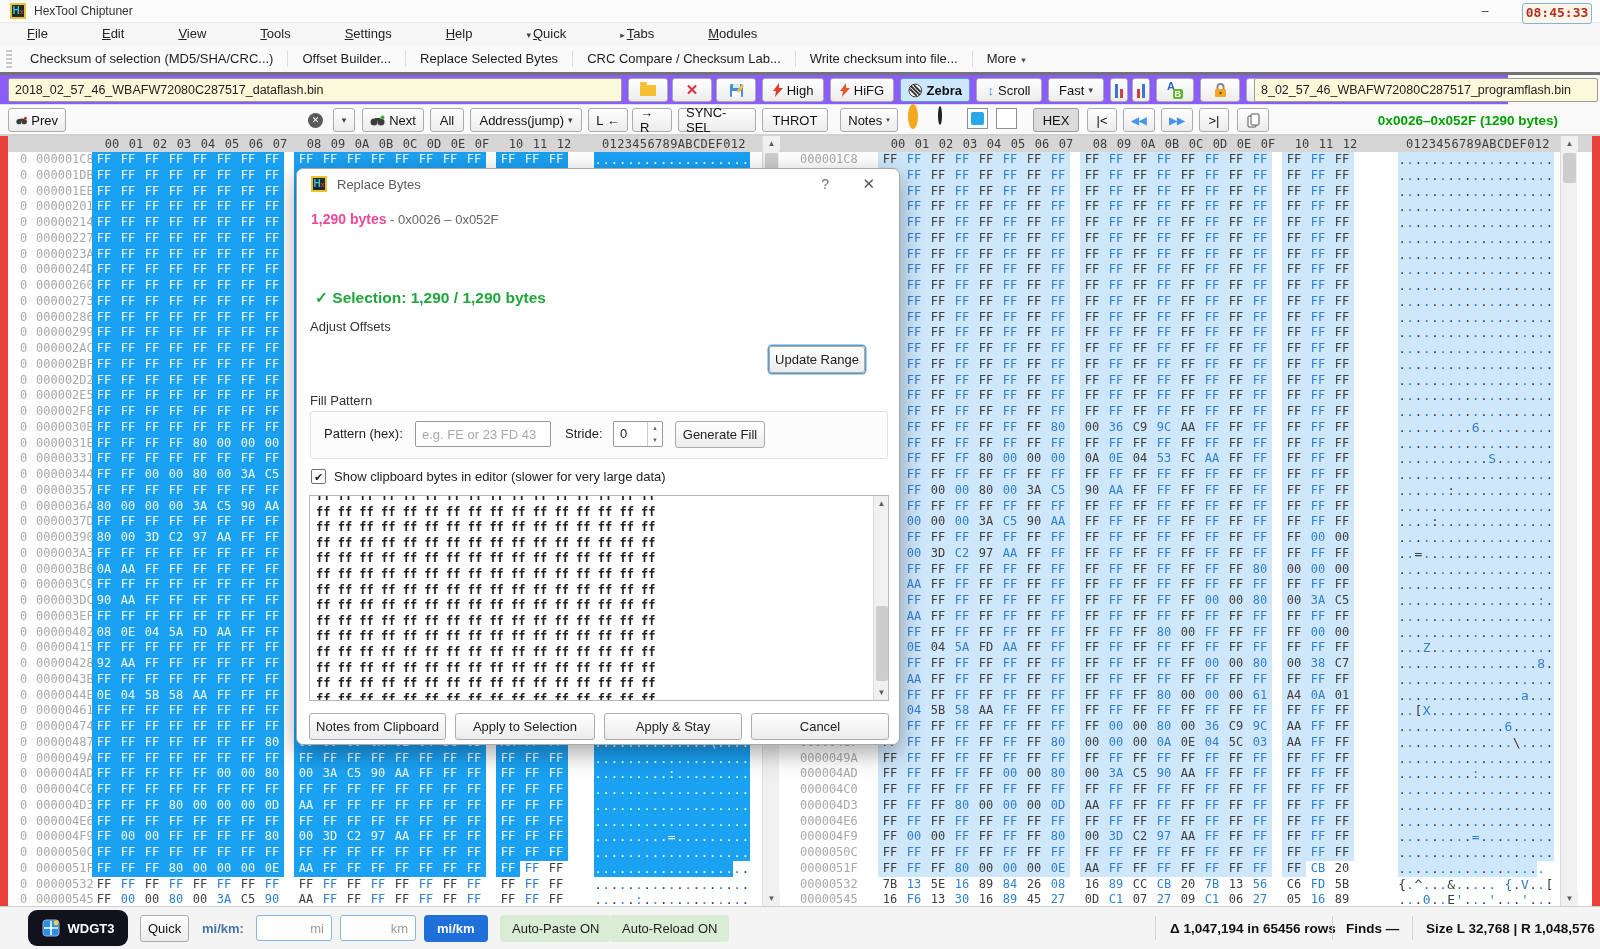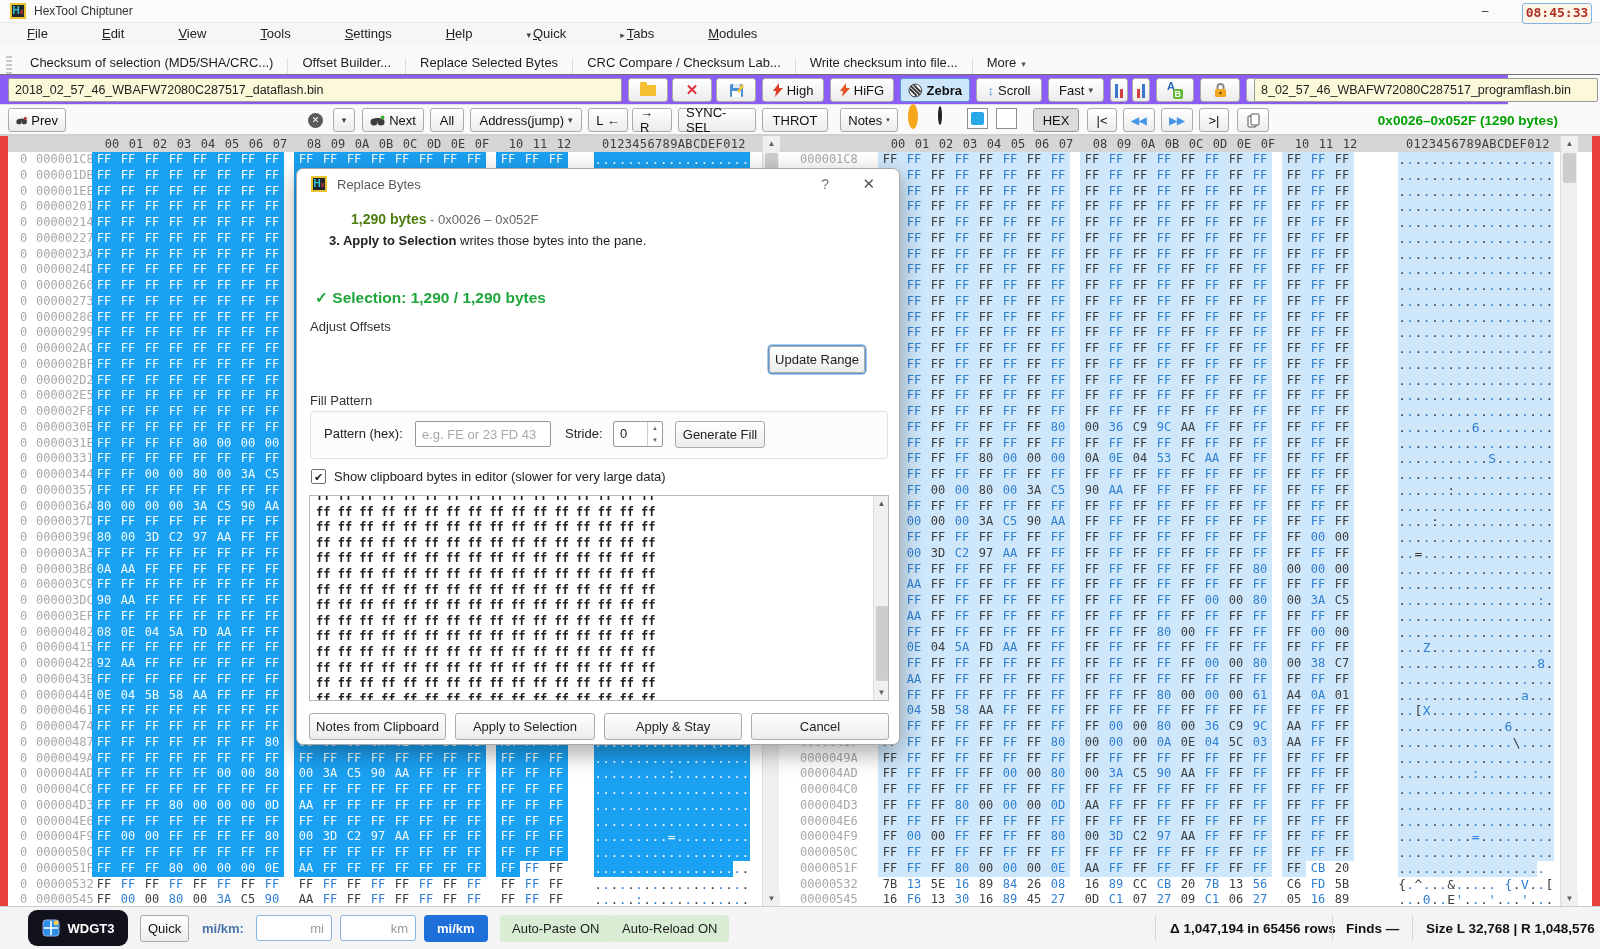--- a/index.html
+++ b/index.html
@@ -16,21 +16,21 @@
   .winctl{position:absolute;top:0;width:46px;height:23px;text-align:center;line-height:23px;color:#333;font-size:12px;}
   
   #menubar{position:absolute;left:0;top:23px;width:1600px;height:22px;background:#f6f6f6;}
   .menu-item{display:inline-block;padding:3px 27px;color:#222;}
   .menu-item u{text-decoration:underline;}
   .menu-pre{font-size:9px;color:#444;margin-right:2px;}
   #clock{position:absolute;right:8px;top:3px;width:70px;height:21px;background:#fdf6e8;border:1.5px solid #7fb2e5;
     border-radius:3px;color:#b03226;font-weight:bold;font-family:"DejaVu Sans Mono",monospace;font-size:13px;
     text-align:center;line-height:18px;z-index:60;}
   
-  #cmdbar{position:absolute;left:0;top:45px;width:1600px;height:30px;background:#fafafa;border-bottom:1px solid #737373;display:flex;align-items:flex-end;}
+  #cmdbar{position:absolute;left:0;top:45px;width:1600px;height:30px;background:#fafafa;border-bottom:3px solid #737373;display:flex;align-items:center;}
   .grip{width:6px;height:18px;margin:0 8px 0 6px;background:repeating-linear-gradient(#c8c8c8 0 2px,transparent 2px 4px);}
   .cmd-item{padding:4px 10px;color:#1c1c1c;white-space:nowrap;}
   .cmd-sep{width:1px;height:16px;background:#ddd;margin:0 4px;}
   .cmd-caret{font-size:9px;color:#555;margin-left:5px;}
   
   #filebar{position:absolute;left:0;top:75px;width:1600px;height:30px;background:#8b5cf6;border-bottom:1px solid #e0e0e0;}
   #navbar{position:absolute;left:0;top:105px;width:1600px;height:31px;background:#fafafa;border-bottom:2px solid #d0d0d0;}
   .btn{position:absolute;top:3px;height:24px;background:linear-gradient(#ffffff,#ececec);border:1px solid #ababab;
     border-radius:3px;display:flex;align-items:center;justify-content:center;gap:4px;padding:0 7px;font-size:13px;color:#111;}
   .btn.pressed{background:#cde6fa;border-color:#5b9bd5;}
@@ -77,21 +77,21 @@
   .sb-thumb{position:absolute;left:2px;width:13px;background:#cdcdcd;border-radius:2px;}
   
   #dialog{position:absolute;left:296px;top:168px;width:604px;height:577px;background:#fff;border:1px solid #a8a8a8;
     border-radius:7px;box-shadow:0 8px 24px rgba(0,0,0,0.35);z-index:50;}
   #dlg-title{position:absolute;left:0;top:0;width:100%;height:32px;}
   #dlg-title .appicon{left:14px;top:7px;}
   #dlg-title-text{position:absolute;left:40px;top:8px;color:#5a5a5a;font-size:13px;}
   .dlg-help{position:absolute;right:70px;top:7px;color:#777;font-size:14px;}
   .dlg-close{position:absolute;right:24px;top:6px;color:#555;font-size:15px;}
   #dlg-summary{position:absolute;left:14px;top:42px;font-size:14px;}
-  #dlg-summary .red{color:#4d7c0f;font-weight:bold;margin-left:40px;}
+  #dlg-summary .red{color:#ec4899;font-weight:bold;}
   #dlg-summary .range{color:#666;font-size:13px;}
   #dlg-steps{position:absolute;left:32px;top:64px;font-size:13px;line-height:16px;color:#222;}
   #dlg-selstatus{position:absolute;left:18px;top:120px;color:#21a63c;font-weight:bold;font-size:15.5px;}
   .grouplabel{position:absolute;left:13px;font-size:13px;color:#333;}
   .groupbox{position:absolute;left:13px;width:578px;height:48px;background:#fcfcfc;border:1px solid #e0e0e0;border-radius:3px;}
   .flabel{position:absolute;top:14px;font-size:13px;color:#222;}
   .finput{position:absolute;top:9px;height:26px;border:1px solid #999;border-radius:2px;font-size:13px;padding:0 6px;background:#fff;font-family:"Liberation Sans",sans-serif;}
   .finput::placeholder{color:#a8a8a8;}
   .redinfo{position:absolute;top:14px;color:#c0392b;font-weight:bold;font-size:13.5px;}
   .dlg-btn{position:absolute;height:27px;background:linear-gradient(#ffffff,#ececec);border:1px solid #ababab;border-radius:3px;
@@ -883,21 +883,20 @@
     <div id="dlg-title">
       <div class="appicon"><b>H</b><s>x</s></div>
       <div id="dlg-title-text">Replace Bytes</div>
       <div class="dlg-help">?</div>
       <div class="dlg-close">✕</div>
     </div>
     <div id="dlg-summary">
       <span class="red">1,290 bytes</span><span class="range"> - 0x0026 – 0x052F</span>
     </div>
     <div id="dlg-steps">
-        <div><b>3. Apply to Selection</b> writes those bytes into the pane.</div>
       </div>
     <div id="dlg-selstatus">✓ Selection: 1,290 / 1,290 bytes</div>
 
     <div class="grouplabel" style="top:150px;">Adjust Offsets</div>
     <div class="dlg-btn focusring" style="left:472px;top:177px;width:96px;">Update Range</div>
 
     <div class="grouplabel" style="top:224px;">Fill Pattern</div>
     <div class="groupbox" style="top:242px;">
       <span class="flabel" style="left:13px;">Pattern (hex):</span>
       <input class="finput" style="left: 104px; width: 136px;" placeholder="e.g. FE or 23 FD 43">

